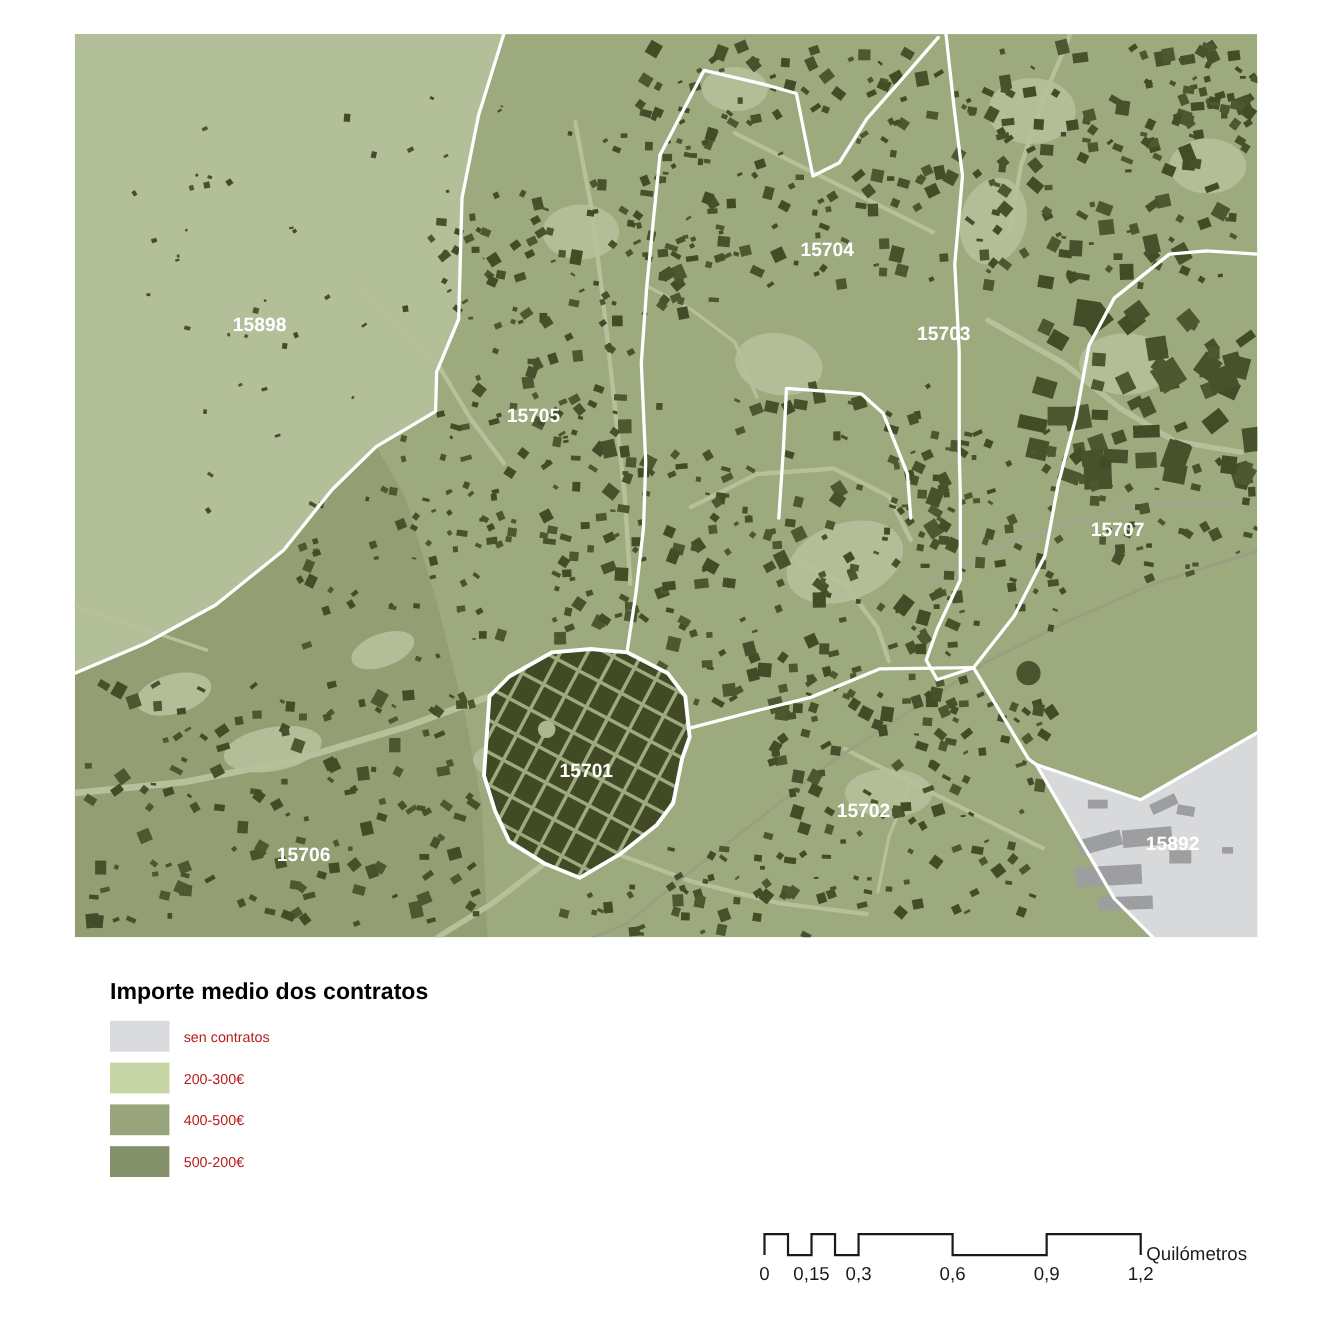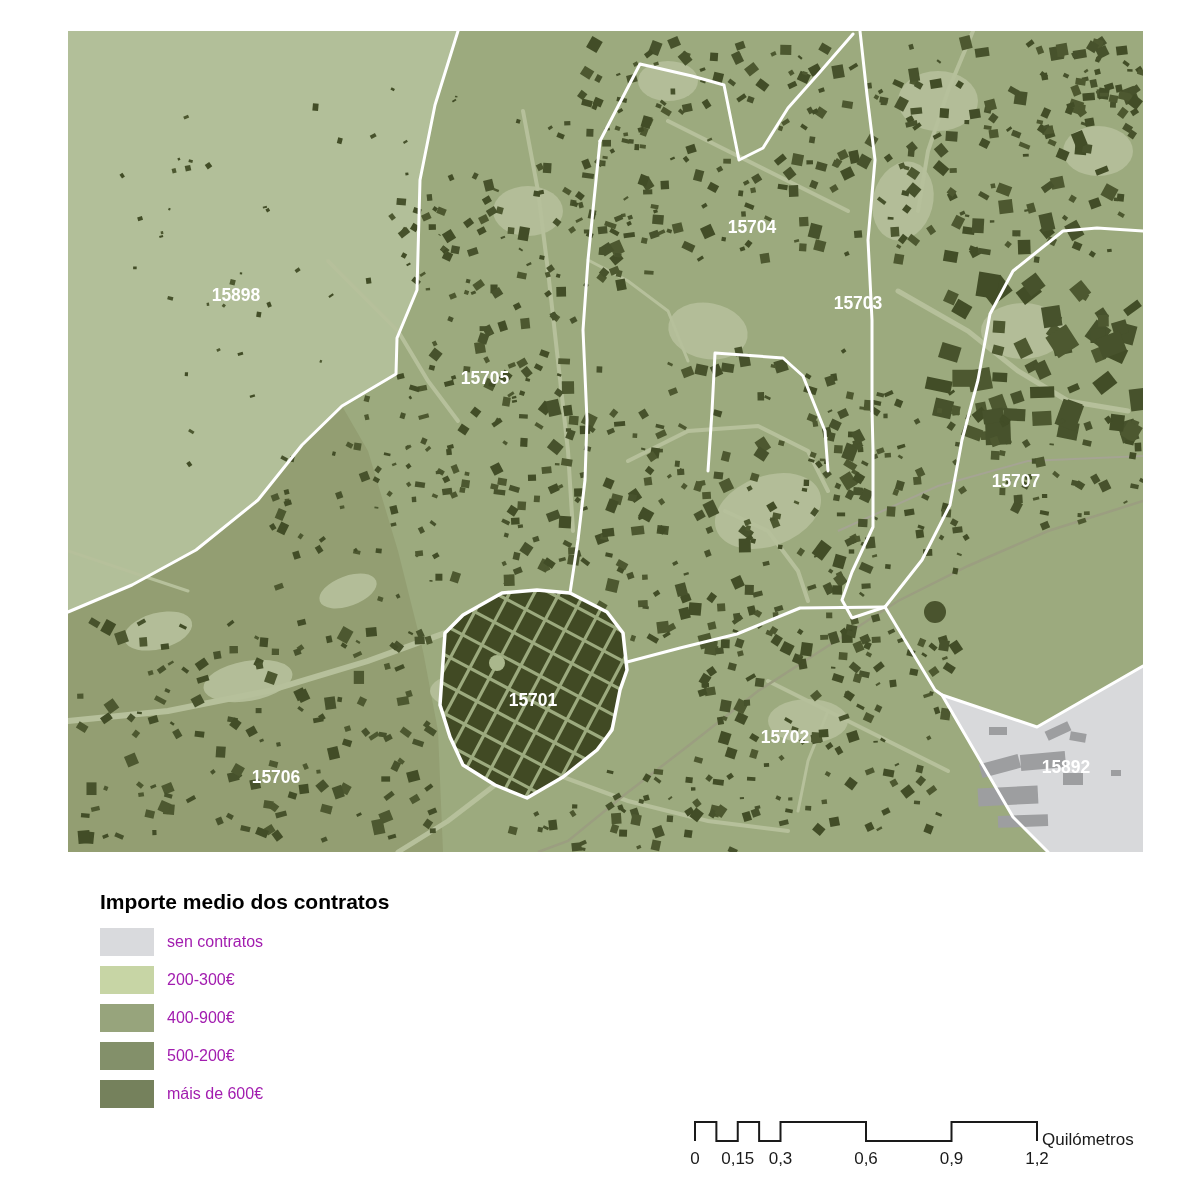--- a/index.html
+++ b/index.html
@@ -3,21 +3,21 @@
 <meta charset="utf-8">
 <style>
   html,body{margin:0;padding:0;background:#ffffff;font-family:"Liberation Sans",sans-serif;}
   .page{position:relative;width:1200px;height:1200px;background:#ffffff;overflow:hidden;}
   .map-wrap{position:absolute;left:68px;top:31px;width:1075px;height:821px;}
   #map-svg{display:block;width:1075px;height:821px;}
   .legend{position:absolute;left:68px;top:890px;width:420px;margin-left:32px;}
   .legend h2{margin:0 0 14px 0;font-size:21px;font-weight:bold;color:#000;}
   .legend-row{display:flex;align-items:center;margin-bottom:10px;height:28px;}
   .legend-swatch{width:54px;height:28px;flex:0 0 54px;}
-  .legend-label{margin-left:13px;font-size:16px;color:#a21caf;}
+  .legend-label{margin-left:13px;font-size:13px;color:#b91c1c;}
   #scalebar-svg{position:absolute;left:670px;top:1100px;width:520px;height:80px;}
   svg text.zone-label{font-family:"Liberation Sans",sans-serif;font-size:17.5px;font-weight:bold;fill:#ffffff;text-anchor:middle;}
   svg text.sb-num{font-family:"Liberation Sans",sans-serif;font-size:17px;fill:#1a1a1a;text-anchor:middle;}
   svg text.sb-unit{font-family:"Liberation Sans",sans-serif;font-size:17px;fill:#1a1a1a;text-anchor:start;}
 </style>
 </head>
 <body>
 
 <div class="page">
   <div class="map-wrap">
@@ -1360,29 +1360,25 @@
         <div class="legend-row">
           <div class="legend-swatch" style="background: rgb(217, 218, 221);"></div>
           <div class="legend-label">sen contratos</div>
         </div>
         <div class="legend-row">
           <div class="legend-swatch" style="background: rgb(199, 213, 165);"></div>
           <div class="legend-label">200-300€</div>
         </div>
         <div class="legend-row">
           <div class="legend-swatch" style="background: rgb(151, 164, 124);"></div>
-          <div class="legend-label">400-900€</div>
+          <div class="legend-label">400-500€</div>
         </div>
         <div class="legend-row">
           <div class="legend-swatch" style="background: rgb(131, 144, 106);"></div>
           <div class="legend-label">500-200€</div>
-        </div>
-        <div class="legend-row">
-          <div class="legend-swatch" style="background: rgb(117, 129, 92);"></div>
-          <div class="legend-label">máis de 600€</div>
         </div>
       </div>
   </div>
   <svg id="scalebar-svg" viewBox="670 1100 520 80">
       <path d="M695 1141 L695 1141 L695 1122 L716.375 1122 L716.375 1141 L737.75 1141 L737.75 1122 L759.125 1122 L759.125 1141 L780.5 1141 L780.5 1122 L866 1122 L866 1141 L951.5 1141 L951.5 1122 L1037 1122 L1037 1141" fill="none" stroke="#1a1a1a" stroke-width="2"></path>
       <text x="695" y="1164" class="sb-num">0</text>
       <text x="737.75" y="1164" class="sb-num">0,15</text>
       <text x="780.5" y="1164" class="sb-num">0,3</text>
       <text x="866" y="1164" class="sb-num">0,6</text>
       <text x="951.5" y="1164" class="sb-num">0,9</text>

